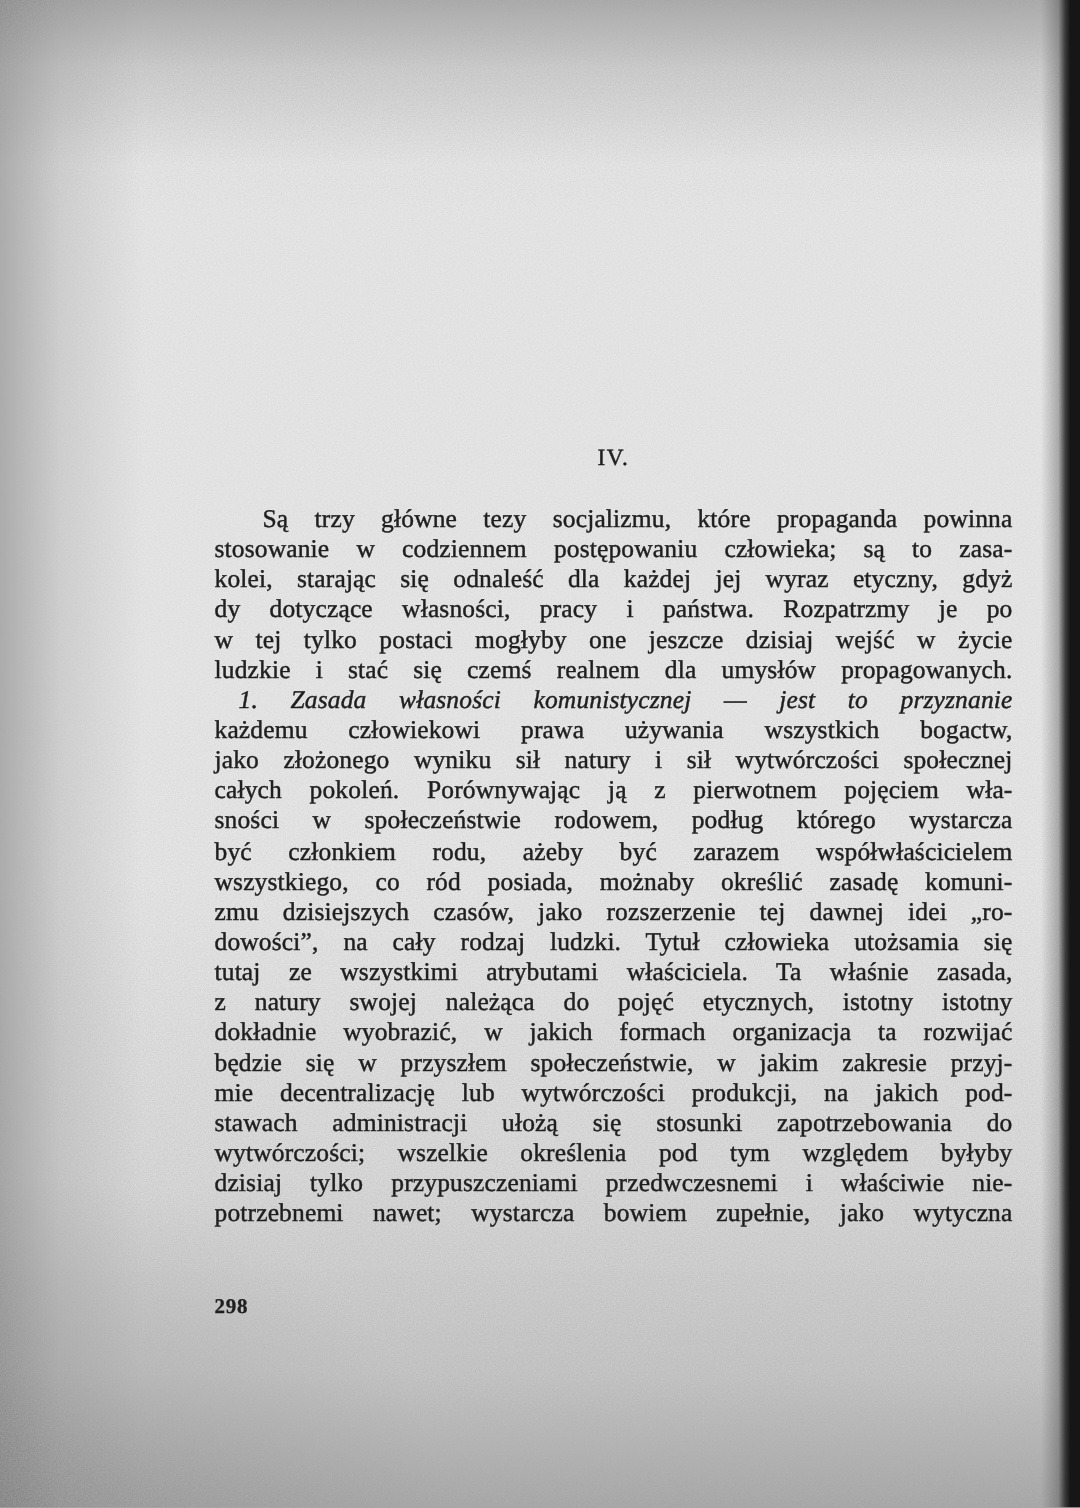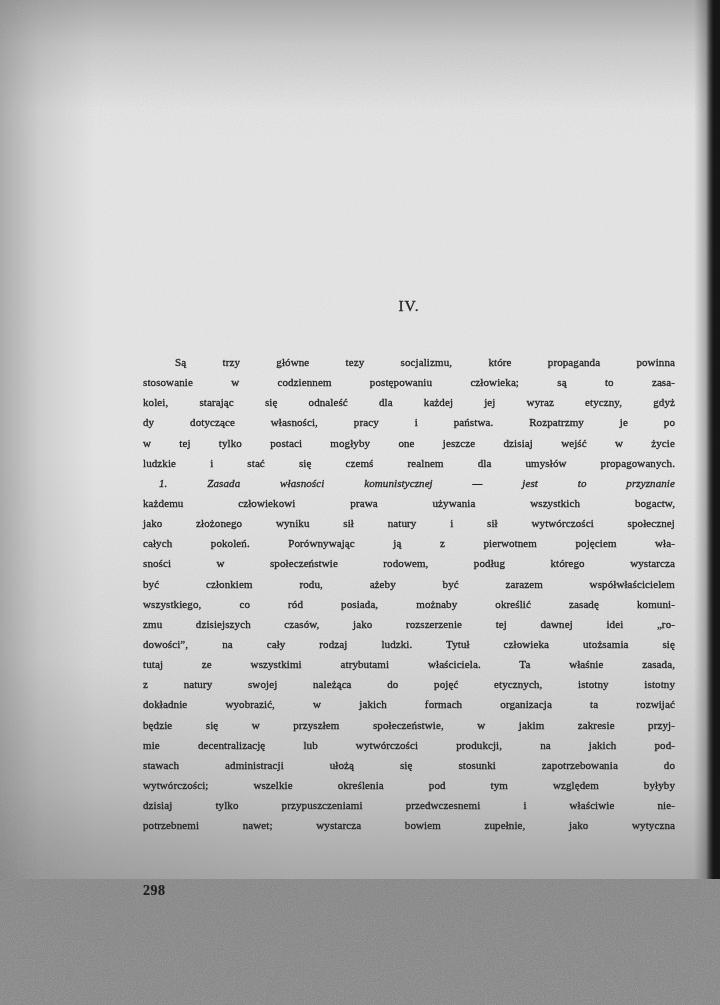--- a/index.html
+++ b/index.html
@@ -6,21 +6,21 @@
     margin: 0;
     padding: 0;
     width: 720px;
     height: 1005px;
     overflow: hidden;
     background: #888;
   }
   .scan {
     position: relative;
     width: 720px;
-    height: 879px;
+    height: 1005px;
     background: var(--paper, #e4e4e4);
     font-family: "Liberation Serif", "DejaVu Serif", serif;
     color: var(--ink, #1f1f1f);
   }
   
   .vignette {
     position: absolute;
     inset: 0;
     background:
       linear-gradient(to bottom, rgba(120,120,120,0.55) 0px, rgba(130,130,130,0.25) 45px, rgba(140,140,140,0) 110px),
@@ -54,40 +54,40 @@
     top: 297px;
     width: 532px;
     text-align: center;
     font-size: 15.5px;
     letter-spacing: 1px;
     -webkit-text-stroke: 0.3px currentColor;
   }
   .textblock {
     position: absolute;
     left: 143px;
-    top: 352px;
+    top: 336px;
     width: 532px;
-    font-size: 11px;
+    font-size: 17px;
     line-height: 20.15px;
     letter-spacing: 0.1px;
     -webkit-text-stroke: 0.3px currentColor;
   }
   .para { margin: 0; }
   .line {
     text-align: justify;
     text-align-last: justify;
     height: 20.15px;
     white-space: normal;
   }
   .p0 .line.first { text-indent: 32px; }
   .p1 .line.first { text-indent: 16px; font-style: italic; }
   .pagenum {
     position: absolute;
     left: 143px;
-    top: 883px;
+    top: 864px;
     font-size: 14px;
     font-weight: bold;
     letter-spacing: 0.5px;
     -webkit-text-stroke: 0.2px currentColor;
   }
 </style>
 </head>
 <body>
 
 <div class="scan">

